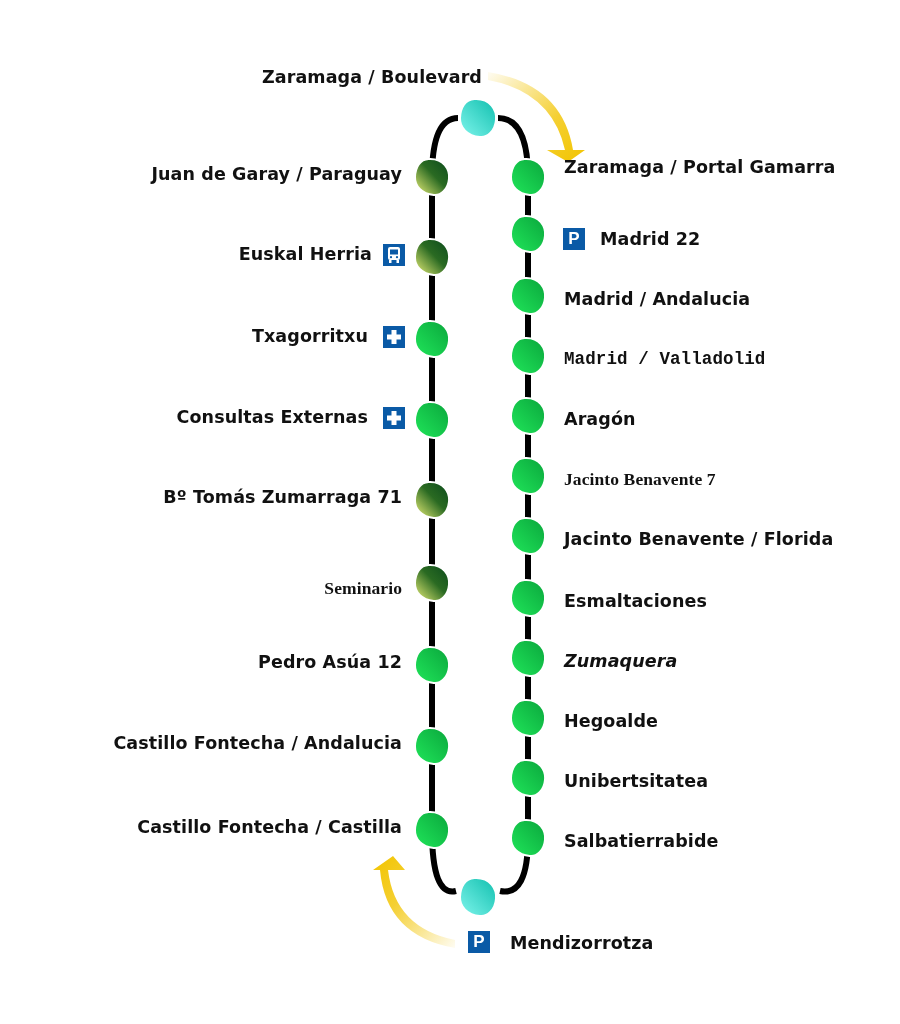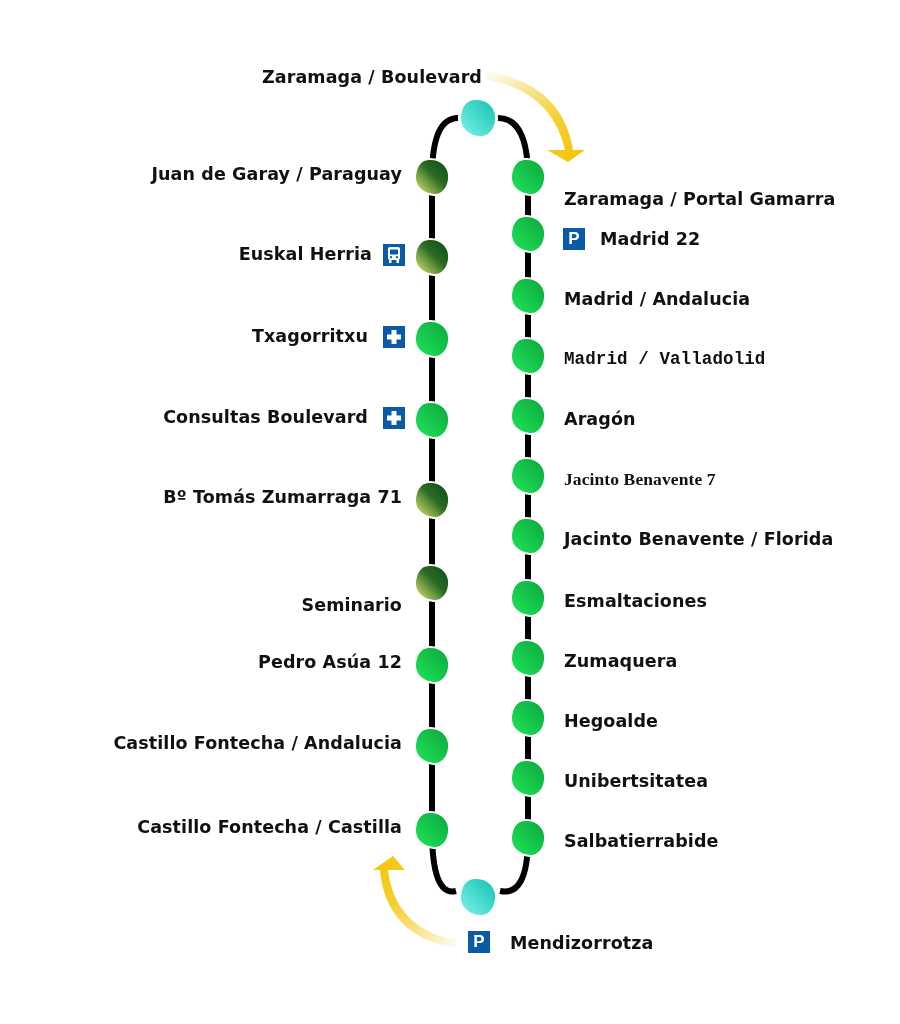--- a/index.html
+++ b/index.html
@@ -195,35 +195,35 @@
         <svg width="16" height="16" viewBox="0 0 16 16">
           <path d="M5.5 1h5v4.5H15v5h-4.5V15h-5v-4.5H1v-5h4.5z" fill="#fff"></path>
         </svg>
       </div>
       <div class="label left" style="top: 325px; right: 572px;">Txagorritxu</div>
       <div class="badge" style="left: 343px; top: 407px;">
         <svg width="16" height="16" viewBox="0 0 16 16">
           <path d="M5.5 1h5v4.5H15v5h-4.5V15h-5v-4.5H1v-5h4.5z" fill="#fff"></path>
         </svg>
       </div>
-      <div class="label left" style="top: 406px; right: 572px;">Consultas Boulevard</div>
+      <div class="label left" style="top: 406px; right: 572px;">Consultas Externas</div>
       <div class="label left" style="top: 486px; right: 538px;">Bº Tomás Zumarraga 71</div>
-      <div class="label left" style="top: 594px; right: 538px;">Seminario</div>
+      <div class="label left" style="top: 577px; right: 538px; font-family: Liberation Serif, serif;">Seminario</div>
       <div class="label left" style="top: 651px; right: 538px;">Pedro Asúa 12</div>
       <div class="label left" style="top: 732px; right: 538px;">Castillo Fontecha / Andalucia</div>
       <div class="label left" style="top: 816px; right: 538px;">Castillo Fontecha / Castilla</div>
-      <div class="label right" style="top: 188px; left: 524px; text-align: center;">Zaramaga / Portal Gamarra</div>
+      <div class="label right" style="top: 156px; left: 524px; text-align: center;">Zaramaga / Portal Gamarra</div>
       <div class="badge" style="left: 523px; top: 228px;">
         <span class="ptxt">P</span>
       </div>
       <div class="label right" style="top: 228px; left: 560px;">Madrid 22</div>
       <div class="label right" style="top: 288px; left: 524px;">Madrid / Andalucia</div>
       <div class="label right" style="top: 348px; left: 524px; font-family: Liberation Mono, monospace;">Madrid / Valladolid</div>
       <div class="label right" style="top: 408px; left: 524px;">Aragón</div>
       <div class="label right" style="top: 468px; left: 524px; font-family: Liberation Serif, serif;">Jacinto Benavente 7</div>
       <div class="label right" style="top: 528px; left: 524px;">Jacinto Benavente / Florida</div>
       <div class="label right" style="top: 590px; left: 524px;">Esmaltaciones</div>
-      <div class="label right" style="top: 650px; left: 524px;">Zumaquera</div>
+      <div class="label right" style="top: 650px; left: 524px; font-style: italic;">Zumaquera</div>
       <div class="label right" style="top: 710px; left: 524px;">Hegoalde</div>
       <div class="label right" style="top: 770px; left: 524px;">Unibertsitatea</div>
       <div class="label right" style="top: 830px; left: 524px;">Salbatierrabide</div>
     </div>
 </div>
 
 </body></html>

